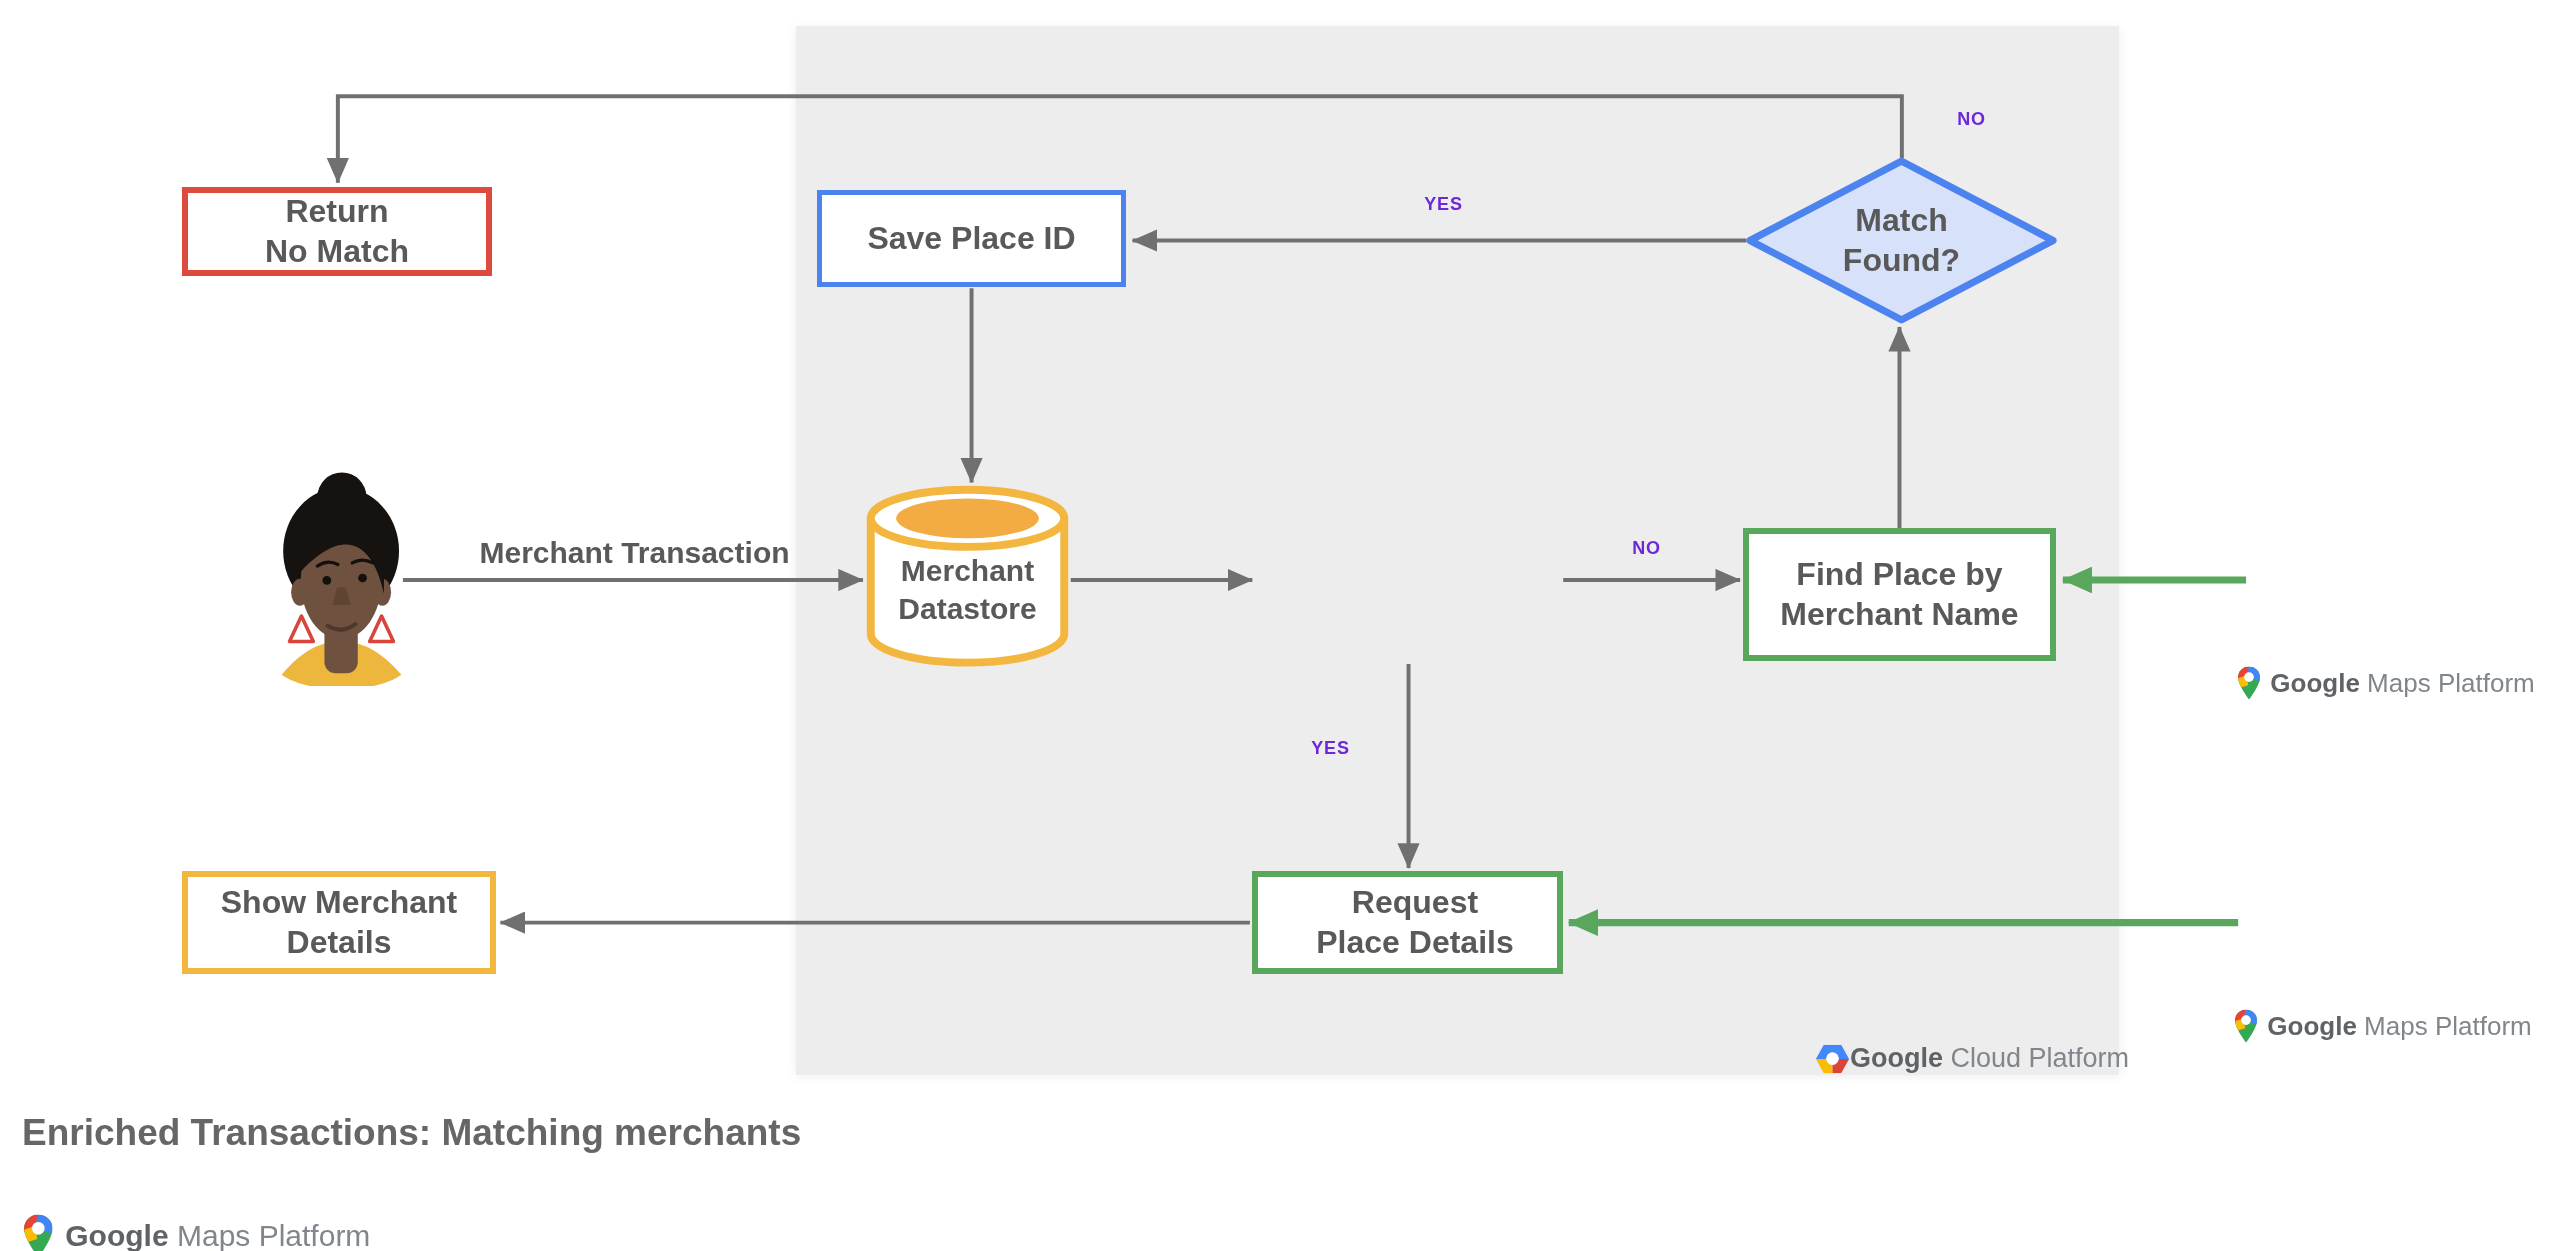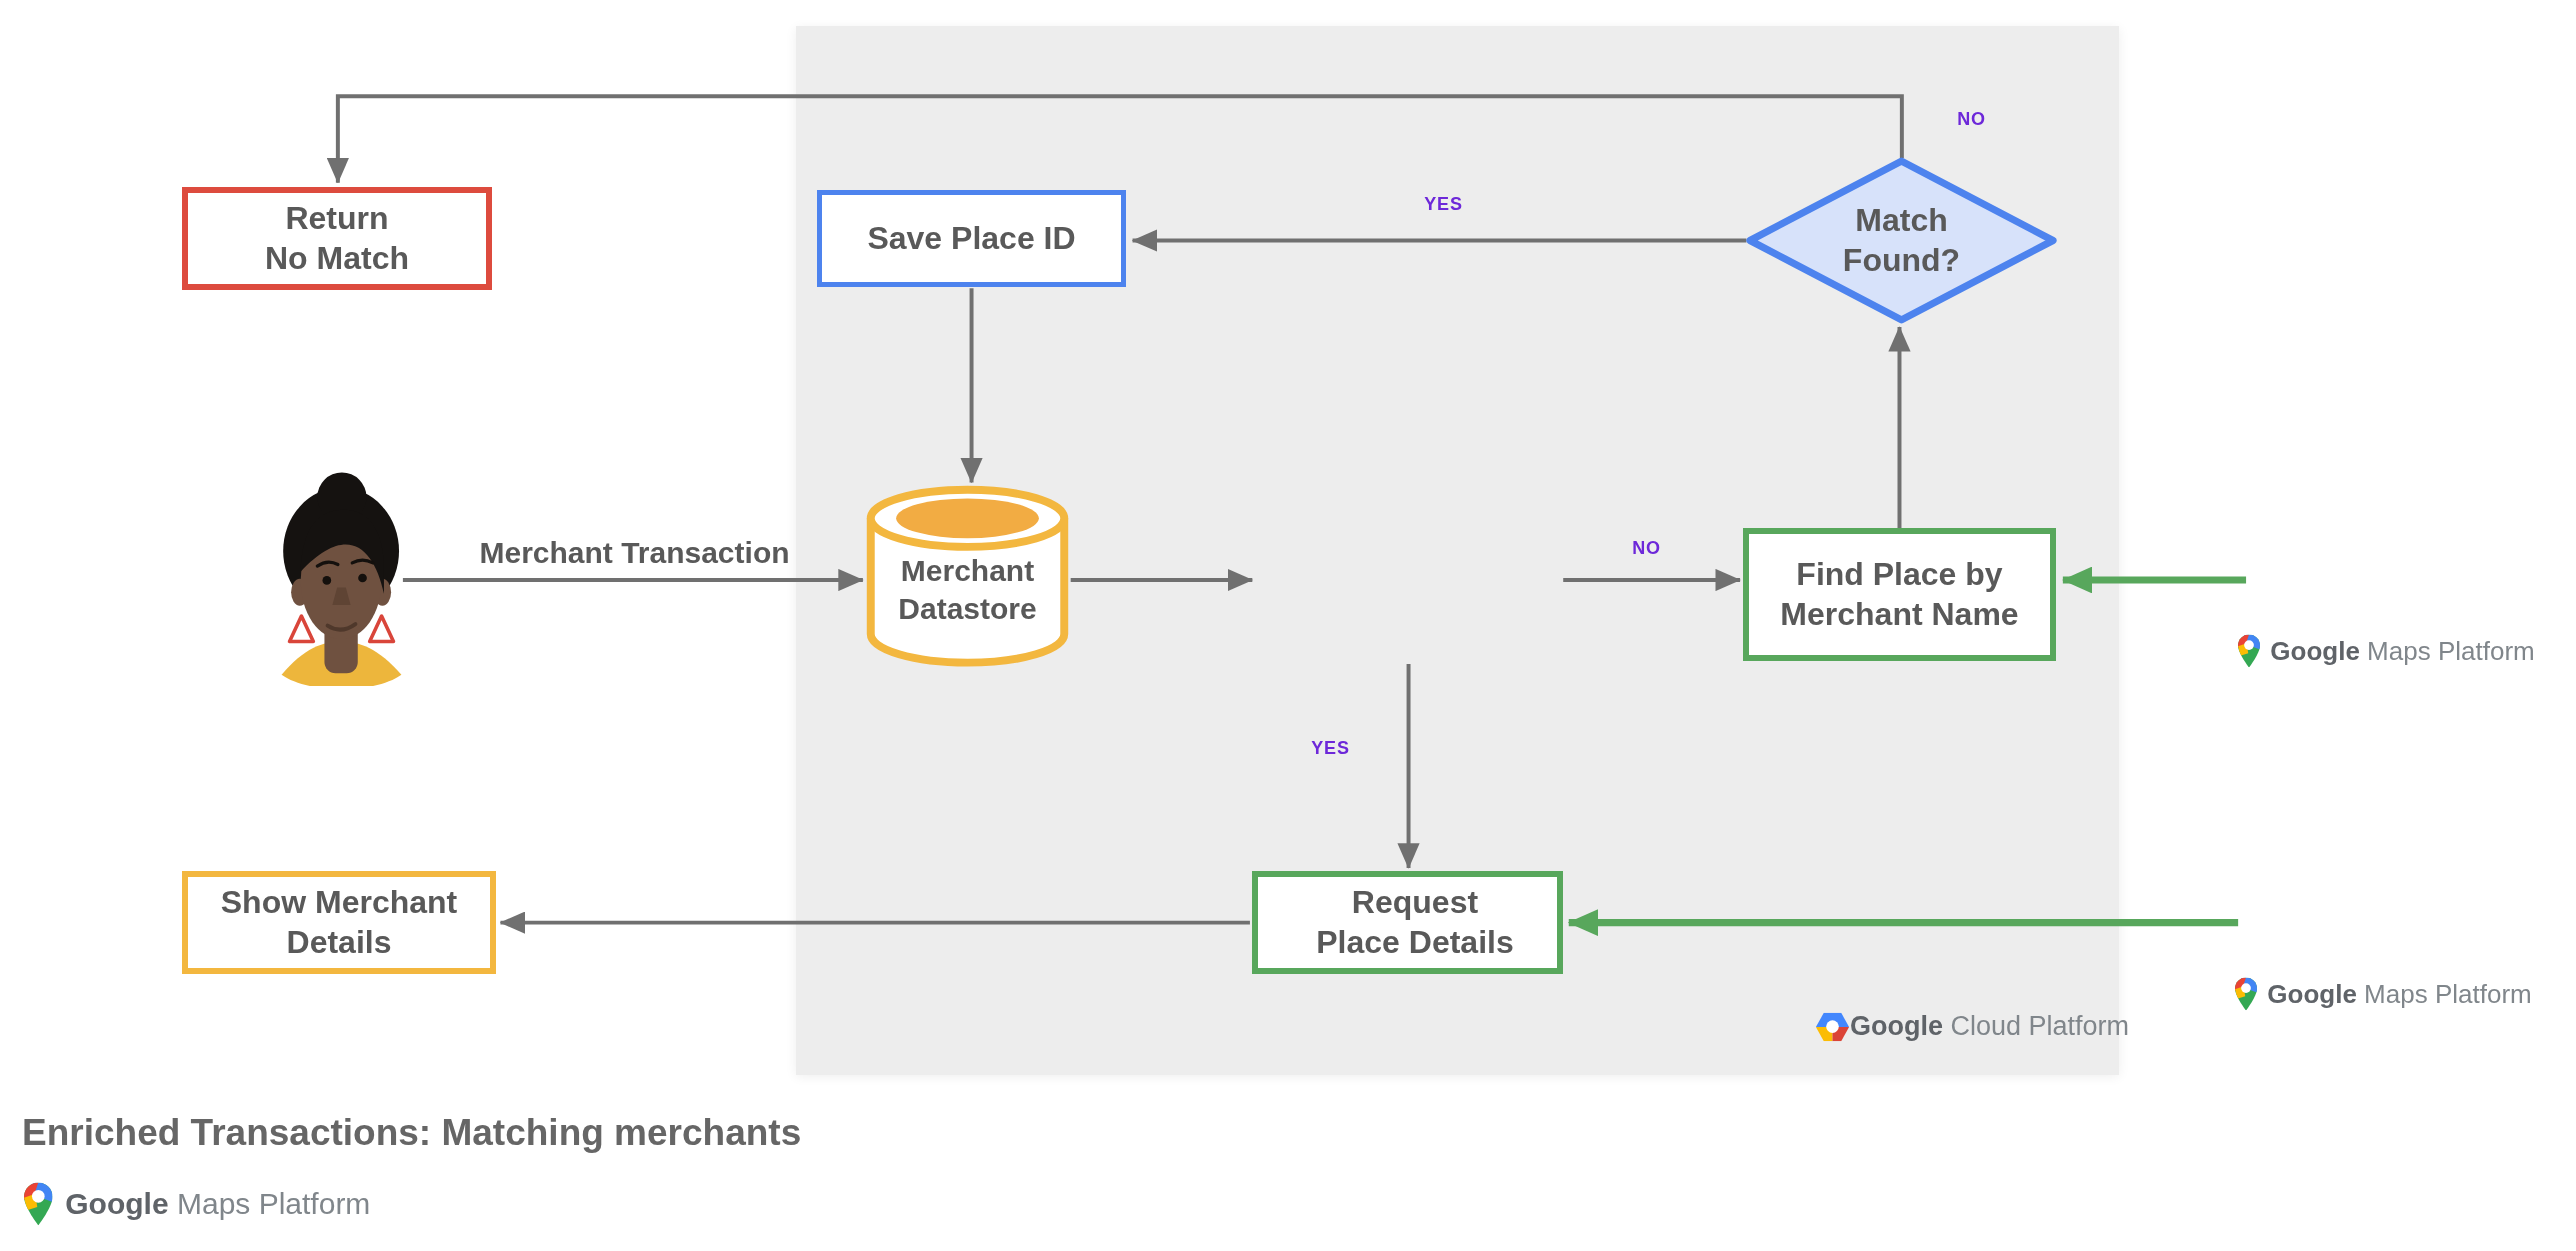--- a/index.html
+++ b/index.html
@@ -16,21 +16,21 @@
     position:absolute;display:flex;align-items:center;justify-content:center;
     background:#ffffff;box-sizing:border-box;text-align:center;
     color:#595959;font-weight:700;font-size:32px;line-height:1.22;
   }
   .pre{white-space:pre-line;}
   .node.red-border{border:6.3px solid #DD4B3E;}
   .node.blue-border{border:5.6px solid #4D83EE;}
   .node.green-border{border:6.3px solid #58A75C;}
   .node.yellow-border{border:6.3px solid #F3B73F;}
   .node.green-fill{background:#58A75C;border:none;color:#ffffff;font-size:33px;}
-  #return-no-match{left:182px;top:187px;width:310px;height:103px;}
+  #return-no-match{left:182px;top:187px;width:310px;height:89px;}
   #save-place-id{left:817px;top:190px;width:309px;height:97px;}
   #find-place{left:1743px;top:528px;width:313px;height:133px;}
   #place-search{left:2244px;top:528px;width:312px;height:105px;}
   #request-place-details{left:1252px;top:871px;width:311px;height:103px;padding-left:15px;}
   #places-details{left:2237px;top:871px;width:309px;height:103px;}
   #show-merchant-details{left:182px;top:871px;width:314px;height:103px;}
   .diamond{
     position:absolute;display:flex;align-items:center;justify-content:center;
     text-align:center;color:#595959;font-weight:700;font-size:32px;line-height:1.22;
   }
@@ -49,21 +49,21 @@
   }
   #label-no-top{left:1916px;top:109px;}
   #label-yes-top{left:1388px;top:194px;}
   #label-no-mid{left:1591px;top:538px;}
   #label-yes-mid{left:1275px;top:738px;}
   #merchant-transaction{
     position:absolute;left:444px;top:536px;width:381px;text-align:center;
     color:#595959;font-weight:700;font-size:30px;
   }
   #avatar{position:absolute;left:280px;top:470px;width:123px;height:216px;}
-  .logo-row{position:absolute;display:flex;align-items:center;}
+  .logo-row{position:absolute;display:flex;align-items:center;margin-top:32px;}
   .logo-row .brand{color:#5F6368;font-weight:700;}
   .logo-row .product{color:#80868B;font-weight:400;}
   #gcp-logo{left:1815px;top:1011px;gap:0;font-size:27px;}
   #gmp-logo-search{left:2238px;top:634px;gap:10.3px;font-size:26px;}
   #gmp-logo-details{left:2235px;top:977px;gap:10.3px;font-size:26px;}
   #diagram-title{
     position:absolute;left:22px;top:1112px;color:#666666;
     font-weight:700;font-size:37px;
   }
   #gmp-logo-footer{left:24px;top:1182px;gap:12.7px;font-size:30px;}

